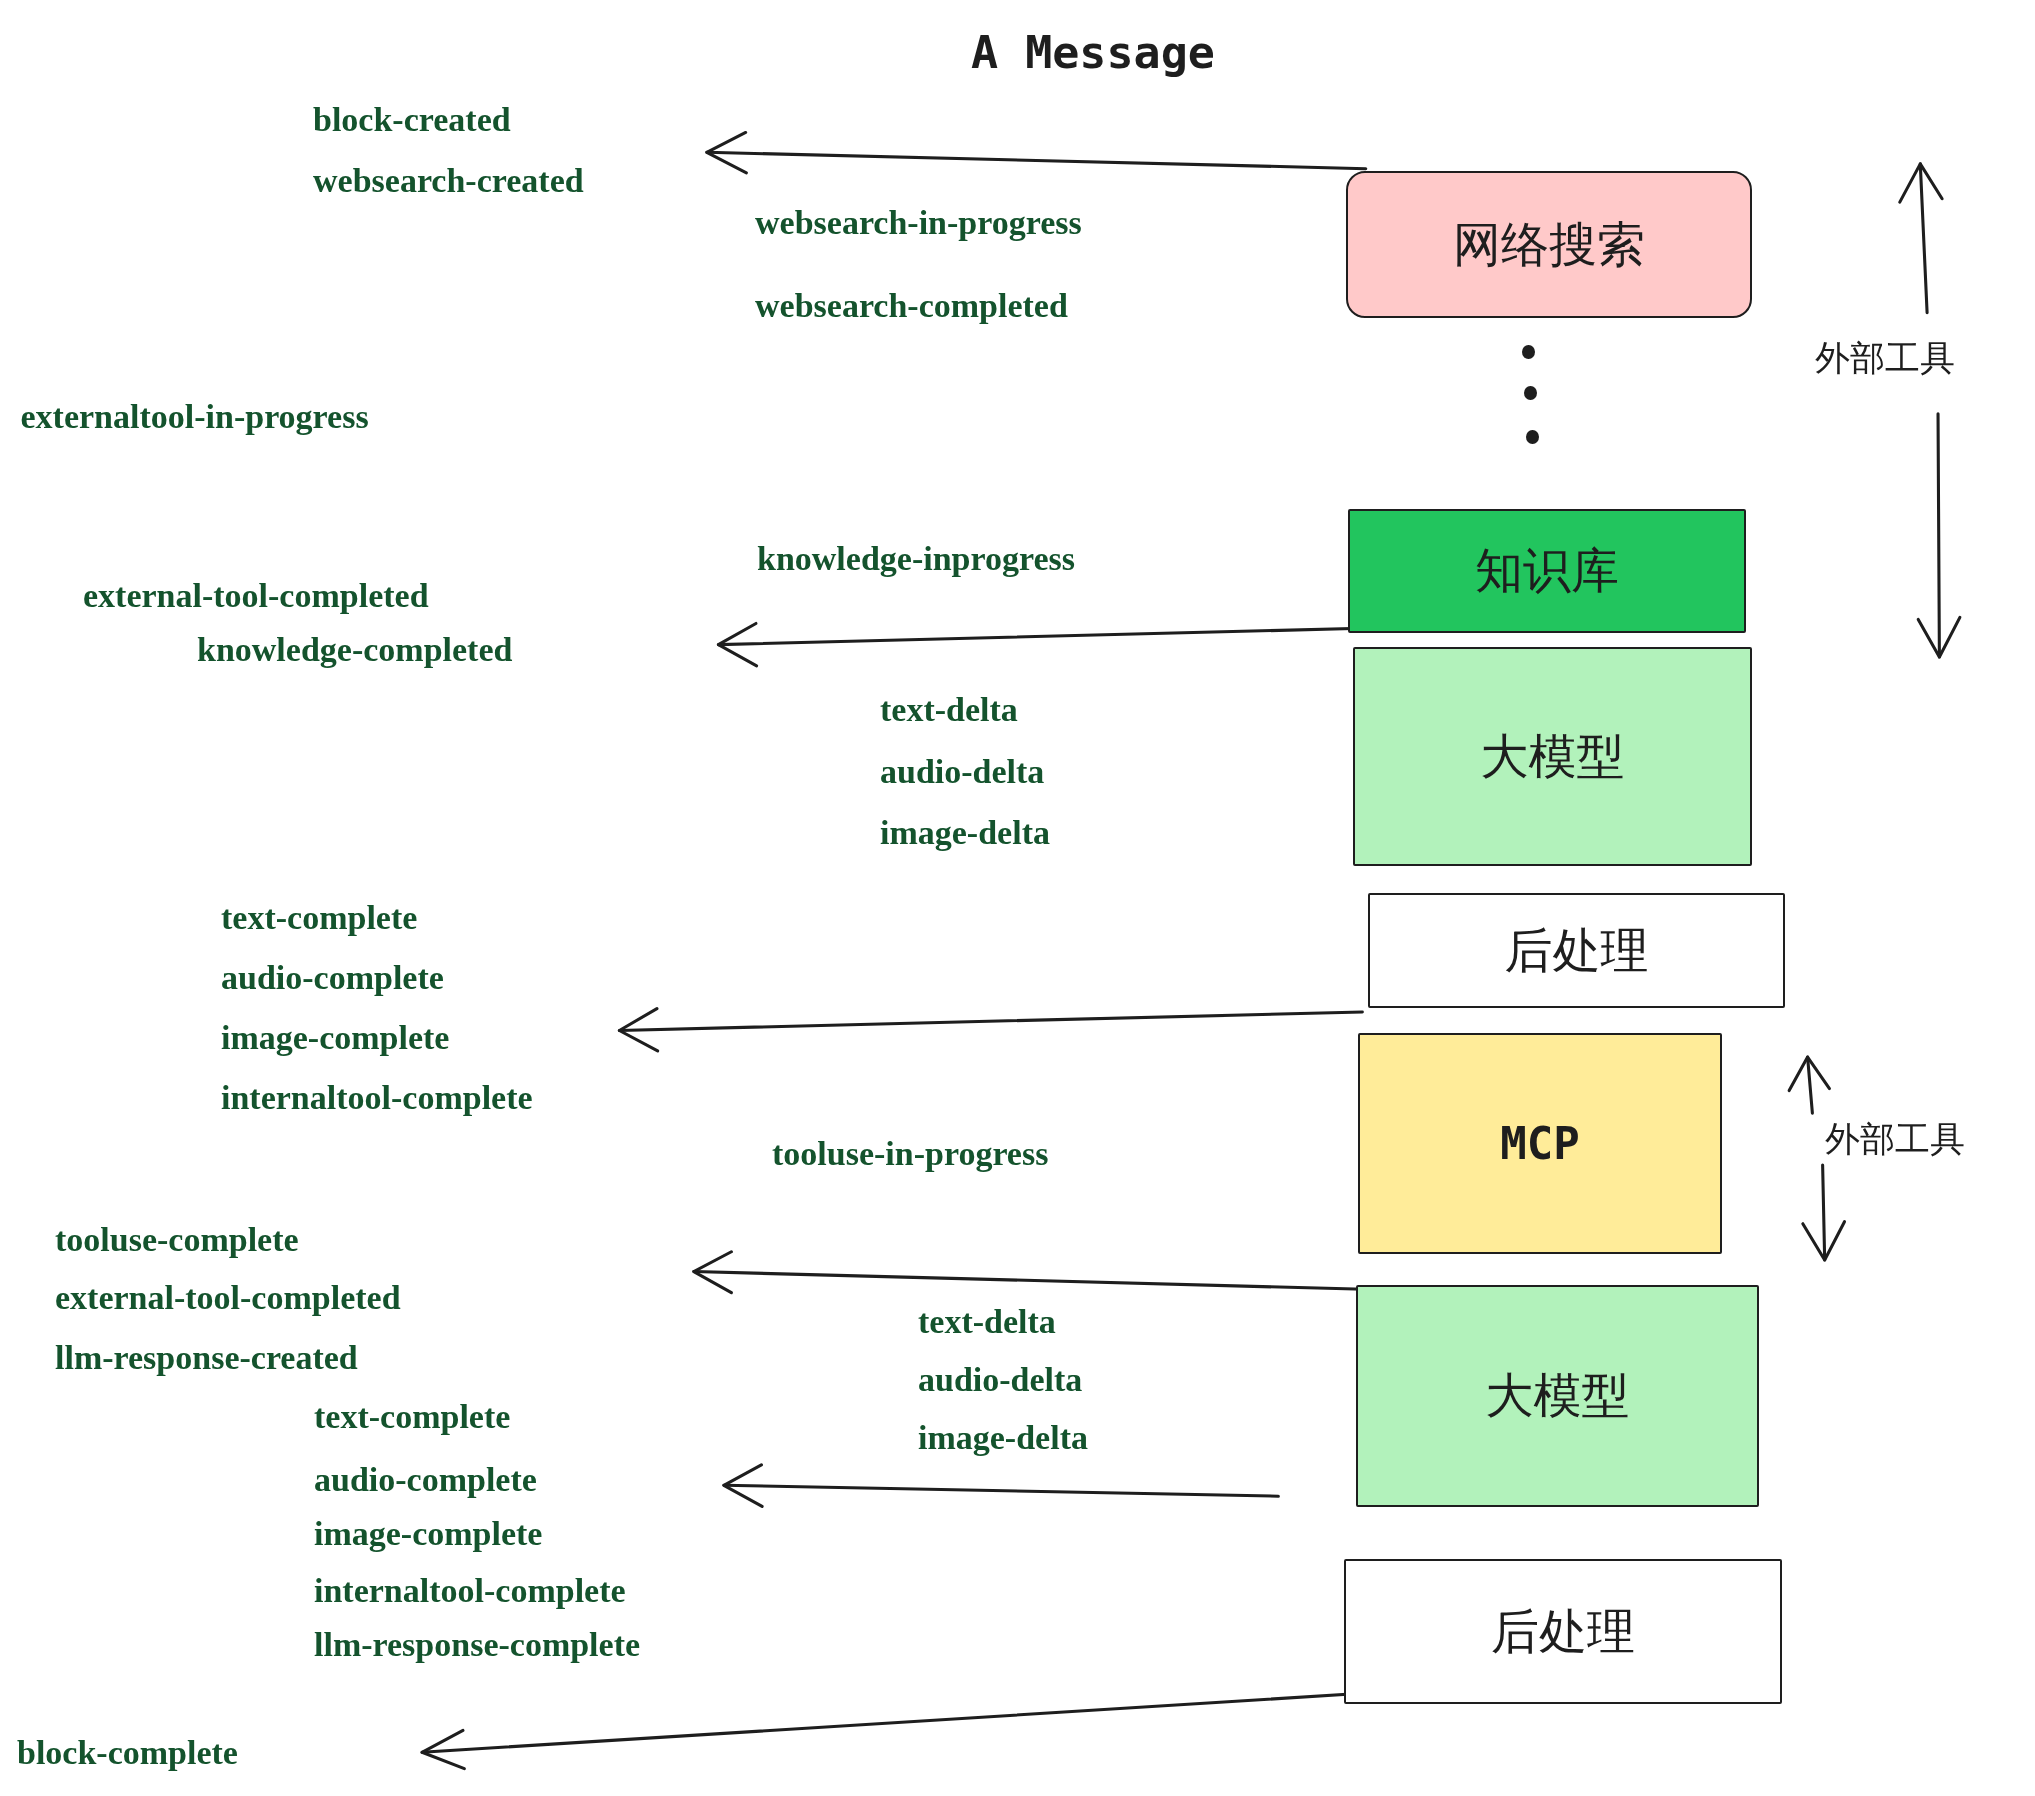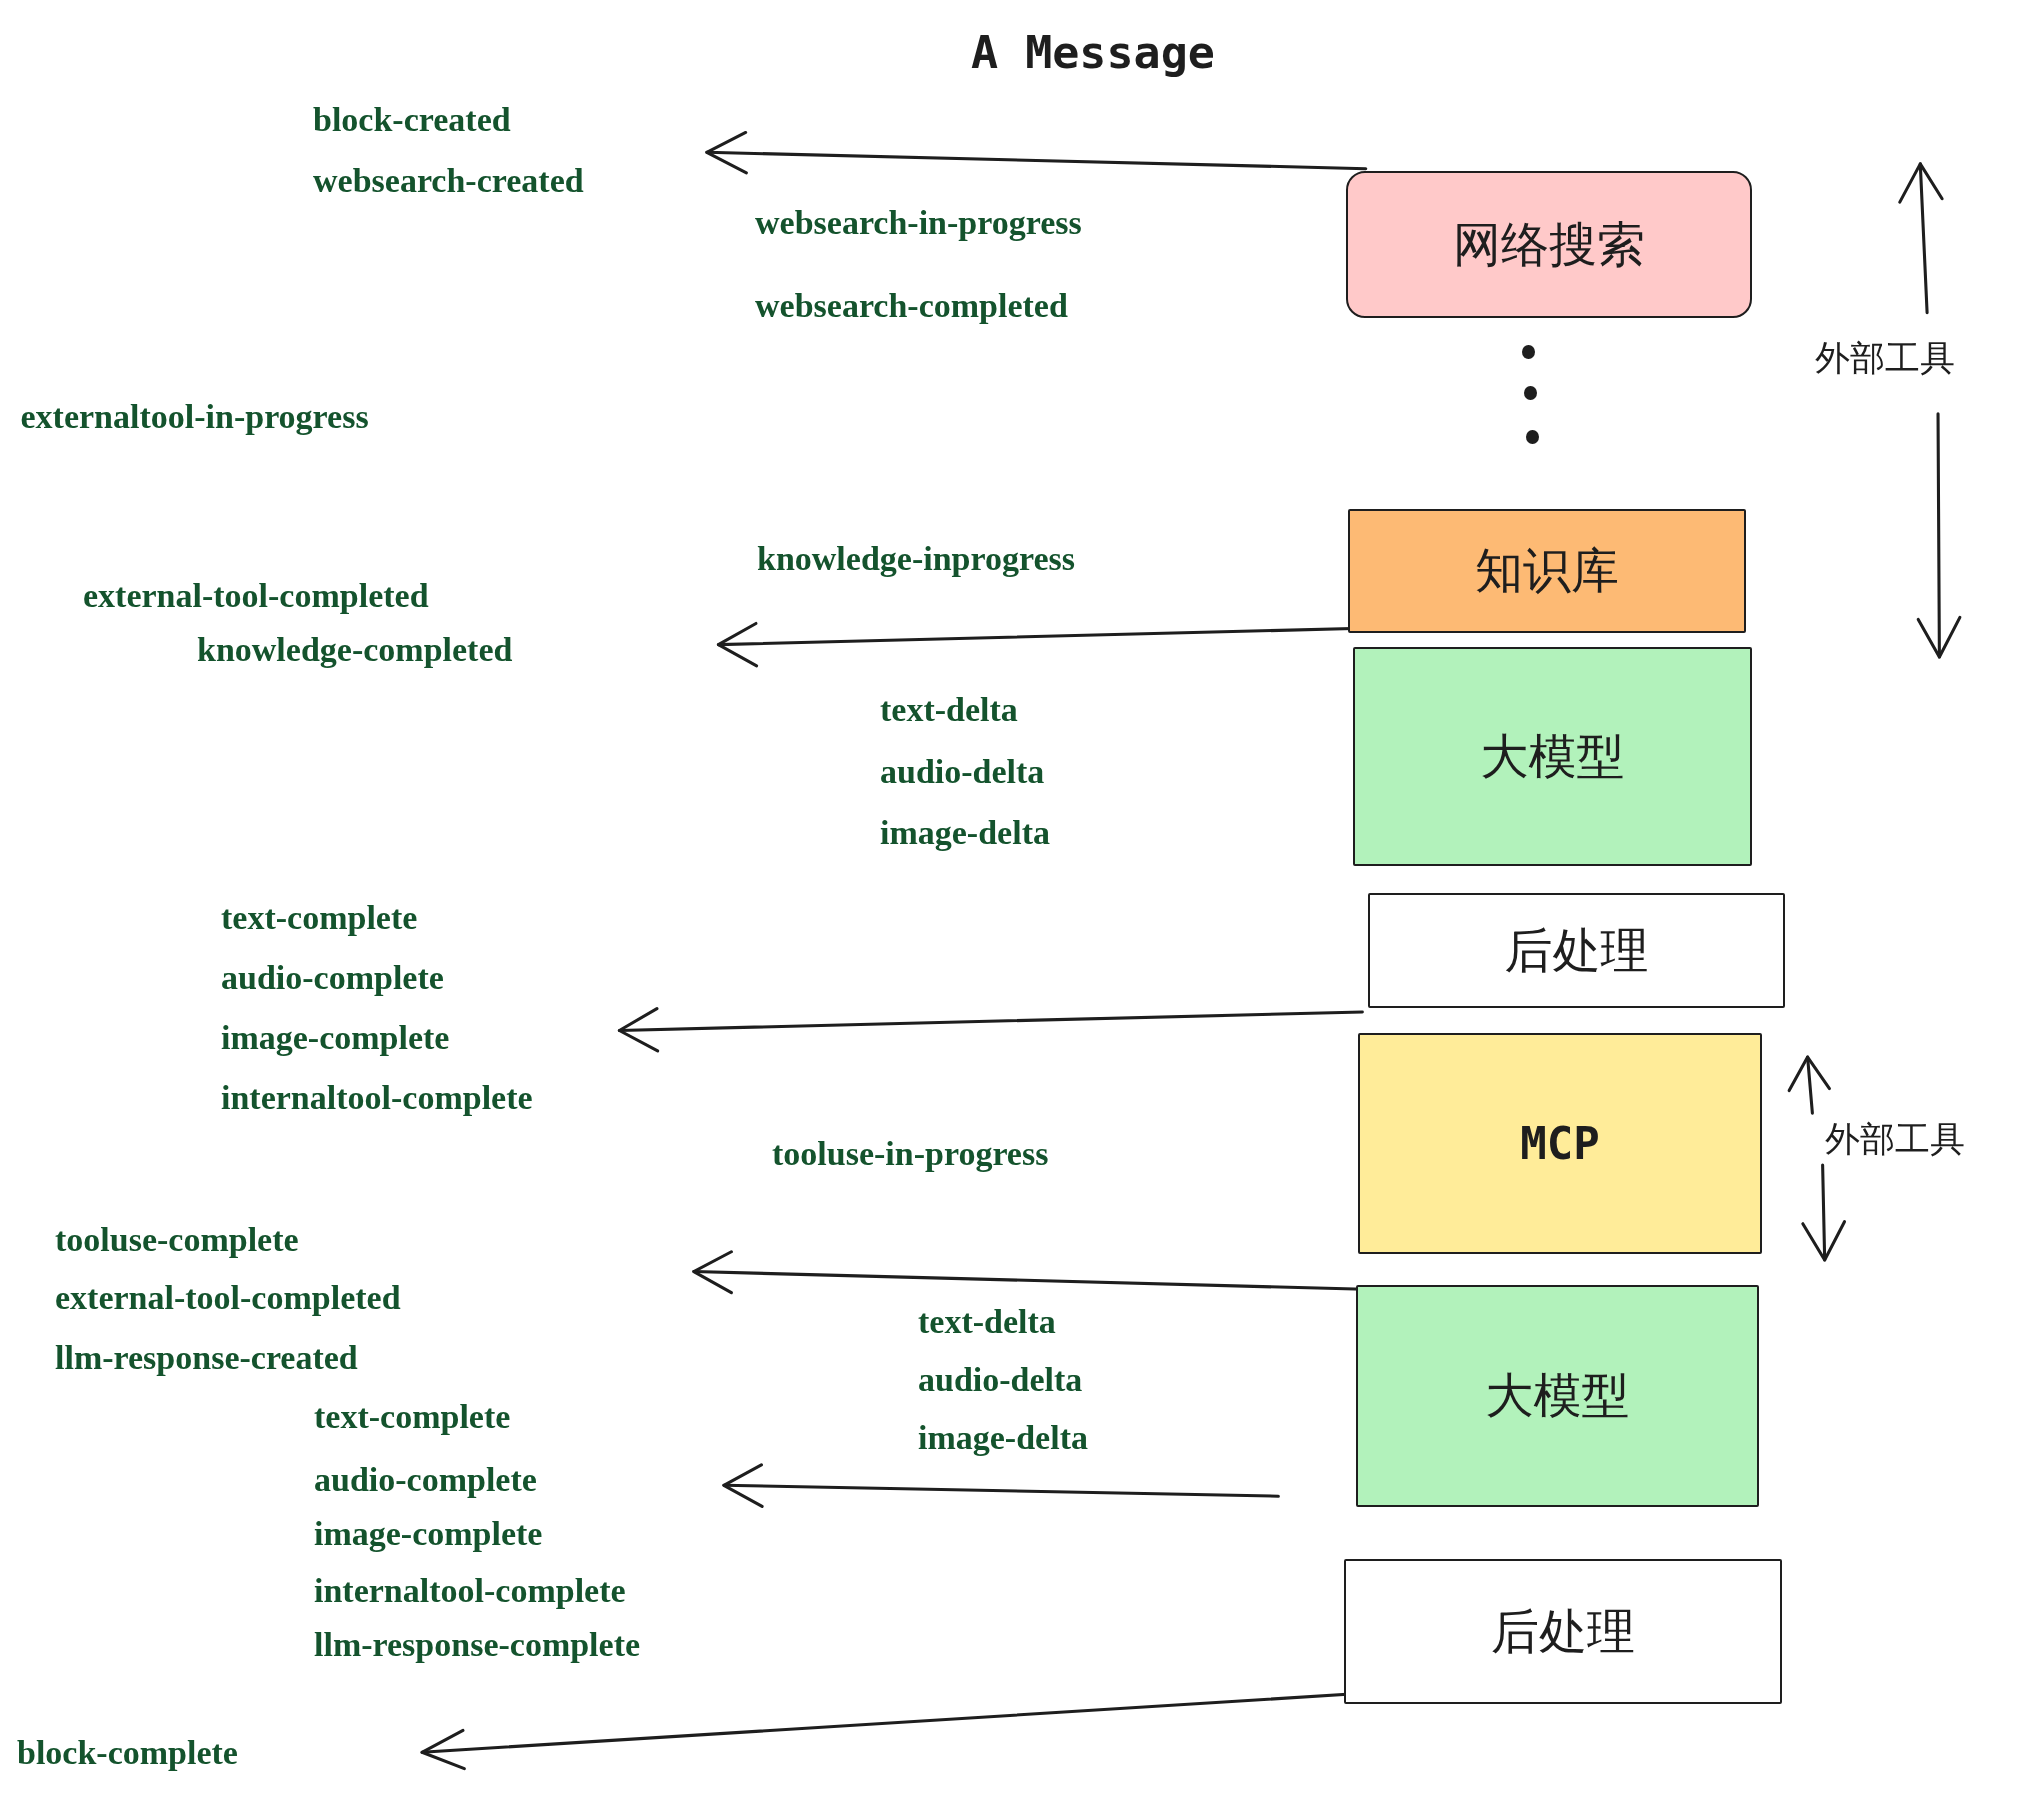--- a/index.html
+++ b/index.html
@@ -161,33 +161,33 @@
 <div class="evt" style="left:17px;   top:1753px;">block-complete</div>
 
 <div class="box" style="left:1346px; top:171px;  width:406px; height:147px; background:#ffc9c9;border-radius:19px;">
   <span>网络搜索</span>
 </div>
 
 <div class="dot" style="left:1522px; top:345px;"></div>
 <div class="dot" style="left:1524px; top:386px;"></div>
 <div class="dot" style="left:1526px; top:430px;"></div>
 
-<div class="box" style="left:1348px; top:509px;  width:398px; height:124px; background:#fdba74;">
+<div class="box" style="left:1348px; top:509px;  width:398px; height:124px; background:#22c55e;">
   <span>知识库</span>
 </div>
 
 <div class="box" style="left:1353px; top:647px;  width:399px; height:219px; background:#b2f2bb;">
   <span>大模型</span>
 </div>
 
 <div class="box" style="left:1368px; top:893px; width:417px; height:115px; background:#ffffff;">
   <span>后处理</span>
 </div>
 
-<div class="box mono" style="left:1358px; top:1033px; width:404px; height:221px; background:#ffec99;">
+<div class="box mono" style="left:1358px; top:1033px; width:364px; height:221px; background:#ffec99;">
   <span>MCP</span>
 </div>
 
 <div class="box" style="left:1356px; top:1285px; width:403px; height:222px; background:#b2f2bb;">
   <span>大模型</span>
 </div>
 
 <div class="box" style="left:1344px; top:1559px; width:438px; height:145px; background:#ffffff;">
   <span>后处理</span>
 </div>

